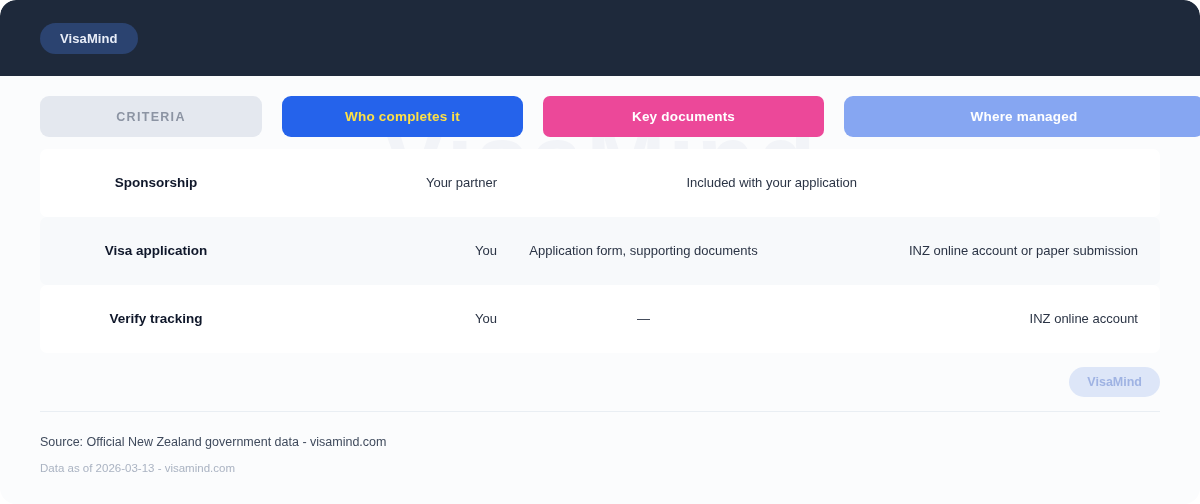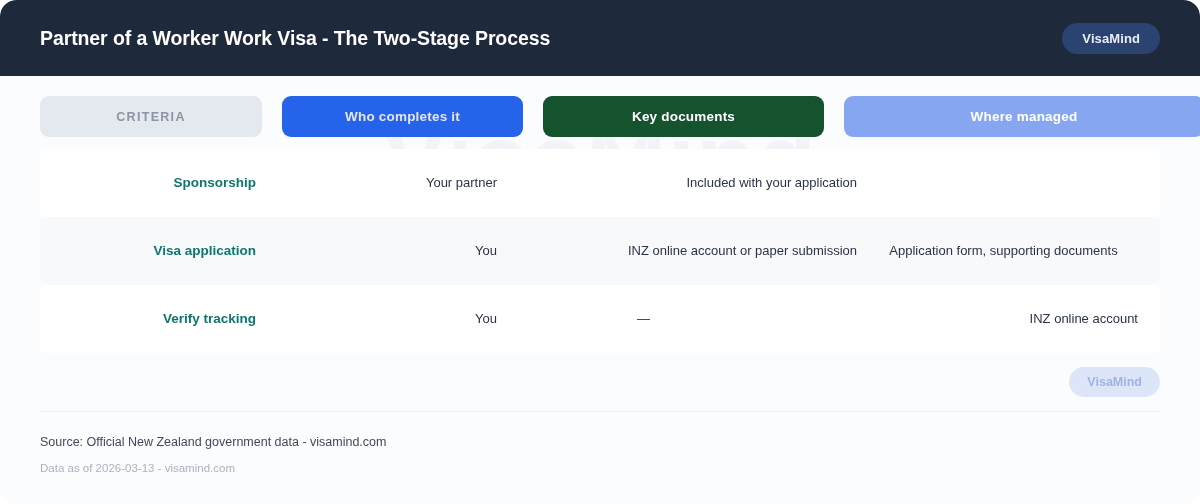--- a/index.html
+++ b/index.html
@@ -105,26 +105,27 @@
     flex: 0 0 222px;
     background: #e4e8ef;
     color: #8c94a3;
     font-size: 12.5px;
     letter-spacing: 1.3px;
     font-weight: 600;
   }
   .col-head.c1 {
     flex: 0 0 241px;
     background: #2563eb;
-    color: #e5e5e5;
+    color: #fde047;
   }
   .col-head.c2 {
     flex: 0 0 281px;
-    background: #14532d;
+    background: #ec4899;
     color: #ffffff;
+    border-radius: 7px;
   }
   .col-head.c3 {
     flex: 0 0 360px;
     background: #86a6f2;
     color: #ffffff;
   }
 
   
   .rows { display: flex; flex-direction: column; }
 
@@ -139,25 +140,25 @@
 
   .cell {
     font-size: 13px;
     color: #2b3445;
     line-height: 1.5;
     padding: 0 6px;
   }
 
   .cell.c0 {
     flex: 0 0 222px;
-    text-align: right;
+    text-align: center;
     padding-left: 16px;
     font-size: 13.5px;
     font-weight: 700;
-    color: #0f766e;
+    color: #0f172a;
   }
   .cell.c1 { flex: 0 0 241px; text-align: right; }
   .cell.c2 { flex: 0 0 281px; text-align: center; }
   .cell.c3 { flex: 0 0 360px; text-align: right; }
 
   
   .footer {
     position: relative;
     z-index: 2;
     padding: 0 40px;
@@ -201,21 +202,20 @@
   }
 </style>
 </head>
 <body>
 
 <div class="page">
 
   <div class="watermark">VisaMind</div>
 
   <div class="header">
-    <div class="header-title">Partner of a Worker Work Visa - The Two-Stage Process</div>
     <div class="brand-badge">VisaMind</div>
   </div>
 
   <div class="content">
 
     <div class="col-head-row">
       <div class="col-head c0">CRITERIA</div>
       <div class="col-head c1">Who completes it</div>
       <div class="col-head c2">Key documents</div>
       <div class="col-head c3">Where managed</div>
@@ -225,22 +225,22 @@
 
       <div class="row odd">
         <div class="cell c0">Sponsorship</div>
         <div class="cell c1">Your partner</div>
         <div class="cell c3">Included with your application</div>
       </div>
 
       <div class="row even">
         <div class="cell c0">Visa application</div>
         <div class="cell c1">You</div>
+        <div class="cell c2">Application form, supporting documents</div>
         <div class="cell c3">INZ online account or paper submission</div>
-        <div class="cell c2">Application form, supporting documents</div>
       </div>
 
       <div class="row odd">
         <div class="cell c0">Verify tracking</div>
         <div class="cell c1">You</div>
         <div class="cell c2">—</div>
         <div class="cell c3">INZ online account</div>
       </div>
 
     </div>

